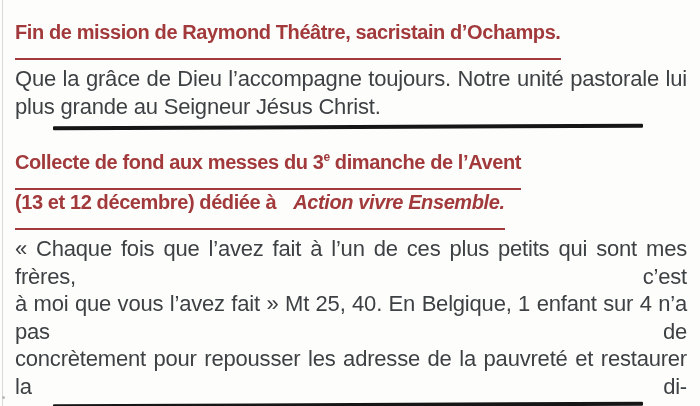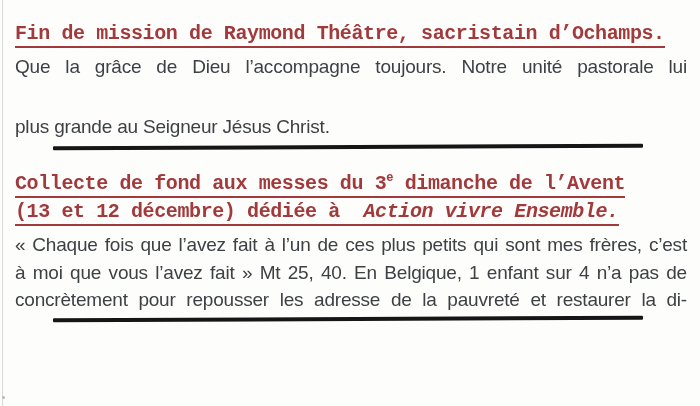--- a/index.html
+++ b/index.html
@@ -32,45 +32,43 @@
   .heading {
     color: #a23a3c;
     font-weight: bold;
     font-size: 20px;
     line-height: 24px;
     letter-spacing: -0.4px;
   }
   .heading .hline {
     display: inline-block;
     border-bottom: 2.5px solid #a23a3c;
-    padding-bottom: 0;
-    font-family: Liberation Mono, monospace;
+    padding-bottom: 14px;
   }
   .heading sup {
     font-size: 0.6em;
     vertical-align: super;
     line-height: 0;
   }
   .heading .italic { font-style: italic; margin-left: 12px; }
   
   .para {
-    font-size: 19px;
+    font-size: 22px;
     line-height: 27.5px;
     letter-spacing: -0.2px;
     margin-top: 5px;
   }
   .para .line {
     text-align: justify;
     text-align-last: justify;
     white-space: normal;
   }
   .para .line.last {
     text-align: left;
     text-align-last: left;
-    margin-top: 32px;
   }
   
   .rule {
     height: 4px;
     background: #161616;
     width: 590px;
     margin-left: 38px;
     transform: rotate(-0.25deg);
     border-radius: 1px;
   }

